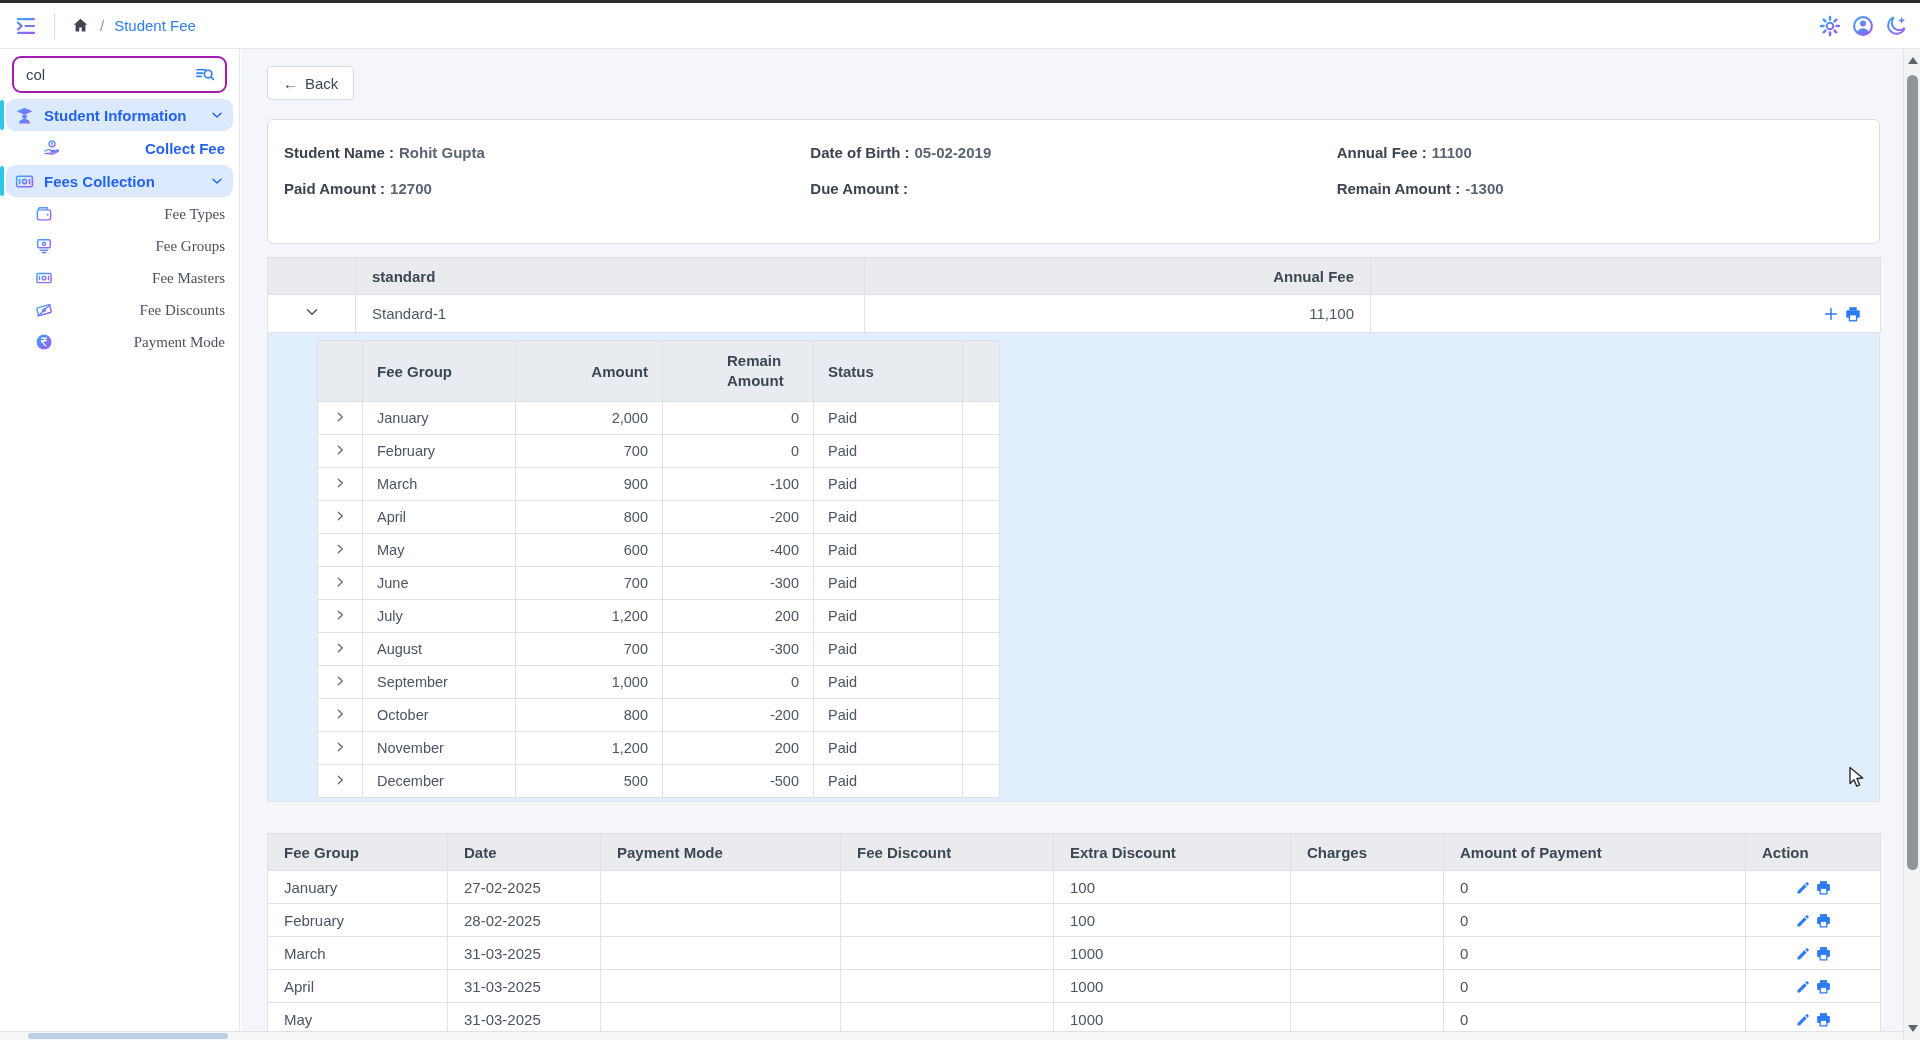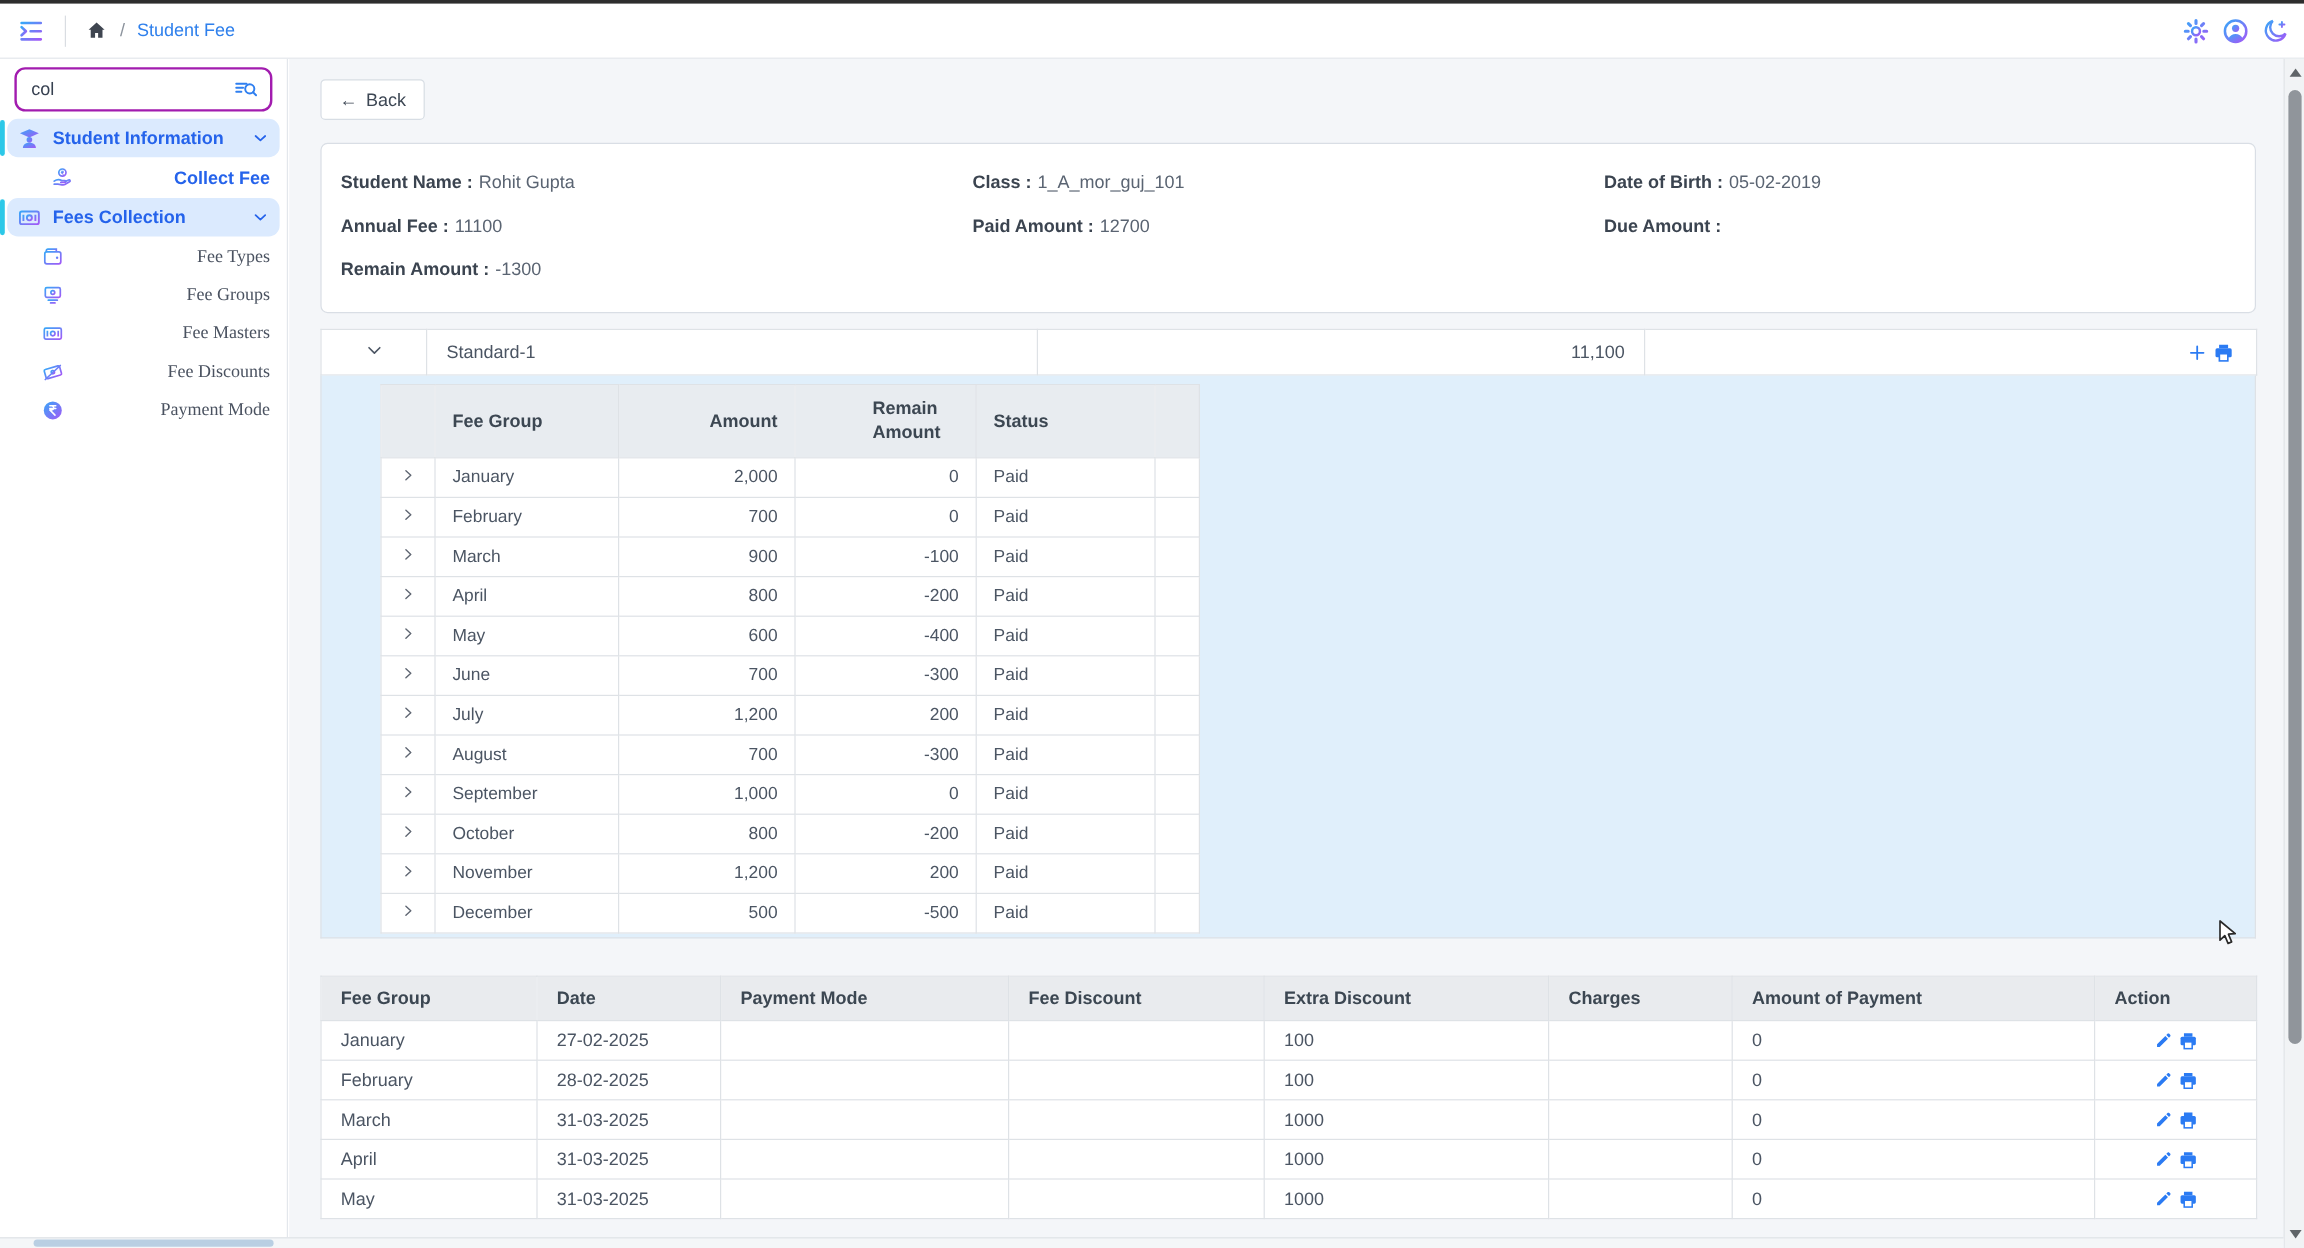--- a/index.html
+++ b/index.html
@@ -28,21 +28,21 @@
   .side-item.sub2 { margin-left:26px;font-family:Liberation Serif, serif; }
 
   
   .main { position:absolute; top:49px; left:241px; right:0; bottom:0; background:#f4f6f9; overflow:hidden; }
   .content { position:absolute; left:26px; top:0; width:1613px; }
   .back-btn { margin-top:17px; height:34px; display:inline-flex; align-items:center; gap:7px; padding:0 15px; background:#fff; border:1px solid #d7dde4; border-radius:4px; font-size:15px; color:#3d4754; cursor:pointer; }
 
   .info-card { margin-top:19px; background:#fff; border:1px solid #d9dee5; border-radius:6px; padding:24px 16px 27px; display:grid; grid-template-columns:1fr 1fr 1fr; row-gap:19px; font-size:15px; }
   .info-field { white-space:nowrap; }
   .info-field .lbl { font-weight:700; color:#3b4450; }
-  .info-field .val { color:#5a6472; margin-left:5px; }
+  .info-field .val { color:#5a6472; margin-left:5px;font-weight:bold; }
 
   table { border-collapse:collapse; table-layout:fixed; background:#fff; }
   th, td { border:1px solid #dee2e6; font-size:15px; padding:0 16px; overflow:hidden; white-space:nowrap; }
   th { background:#e9ebee; font-weight:600; color:#3c4752; text-align:left; }
   td { color:#4b5563; }
   .num { text-align:right; }
 
   .std-table { margin-top:13px; width:1613px; }
   .std-table th { height:37px; }
   .std-table td { height:38px; }
@@ -235,38 +235,43 @@
 <div class="main">
   <div class="content">
 
     <button class="back-btn">
       <span>←</span>
       <span>Back</span>
     </button>
 
     <div class="info-card">
       <div class="info-field"><span class="lbl">Student Name :</span><span class="val">Rohit Gupta</span></div>
-      <div class="info-field"><span class="lbl">Class :</span><span class="val">1_A_mor_guj_101</span></div>
       <div class="info-field"><span class="lbl">Date of Birth :</span><span class="val">05-02-2019</span></div>
       <div class="info-field"><span class="lbl">Annual Fee :</span><span class="val">11100</span></div>
       <div class="info-field"><span class="lbl">Paid Amount :</span><span class="val">12700</span></div>
       <div class="info-field"><span class="lbl">Due Amount :</span><span class="val"></span></div>
       <div class="info-field"><span class="lbl">Remain Amount :</span><span class="val">-1300</span></div>
       <div class="info-field"></div>
     </div>
 
     
     <table class="std-table">
       <colgroup>
           <col style="width:88px">
           <col style="width:509px">
           <col style="width:506px">
           <col style="width:510px">
         </colgroup>
       <tbody>
+          <tr>
+        <th></th>
+        <th>standard</th>
+        <th class="num">Annual Fee</th>
+        <th></th>
+      </tr>
       <tr>
         <td class="cell-center">
           <svg width="18" height="18" viewBox="0 0 24 24" fill="none">
                 <path d="M6 9l6 6 6-6" stroke="#4b5563" stroke-width="1.8" stroke-linecap="round" stroke-linejoin="round"></path>
               </svg>
         </td>
         <td>Standard-1</td>
         <td class="num">11,100</td>
         <td class="row-actions">
           <svg width="18" height="18" viewBox="0 0 24 24" fill="none">

